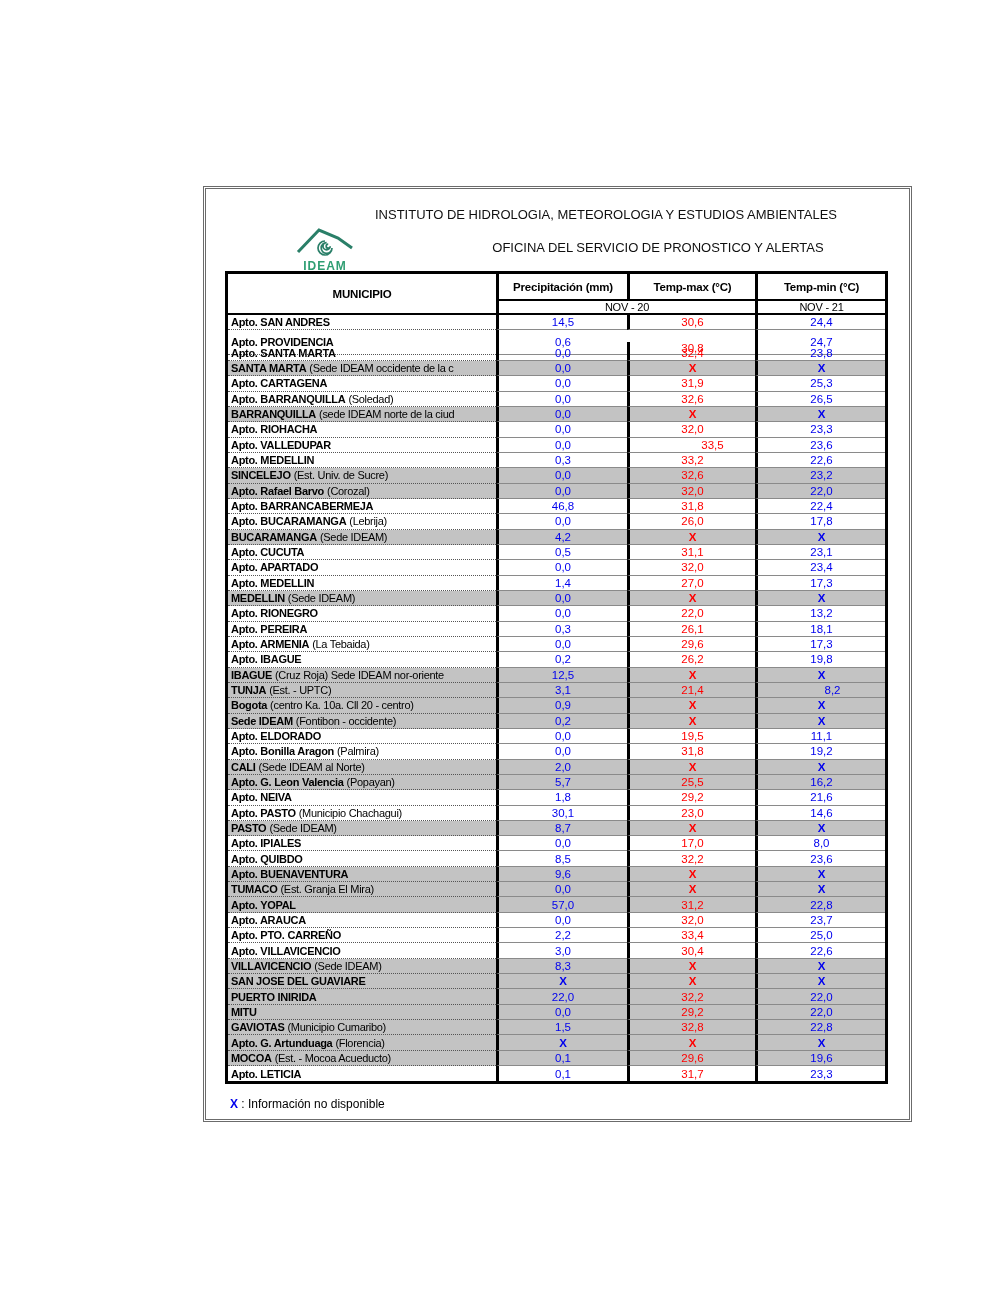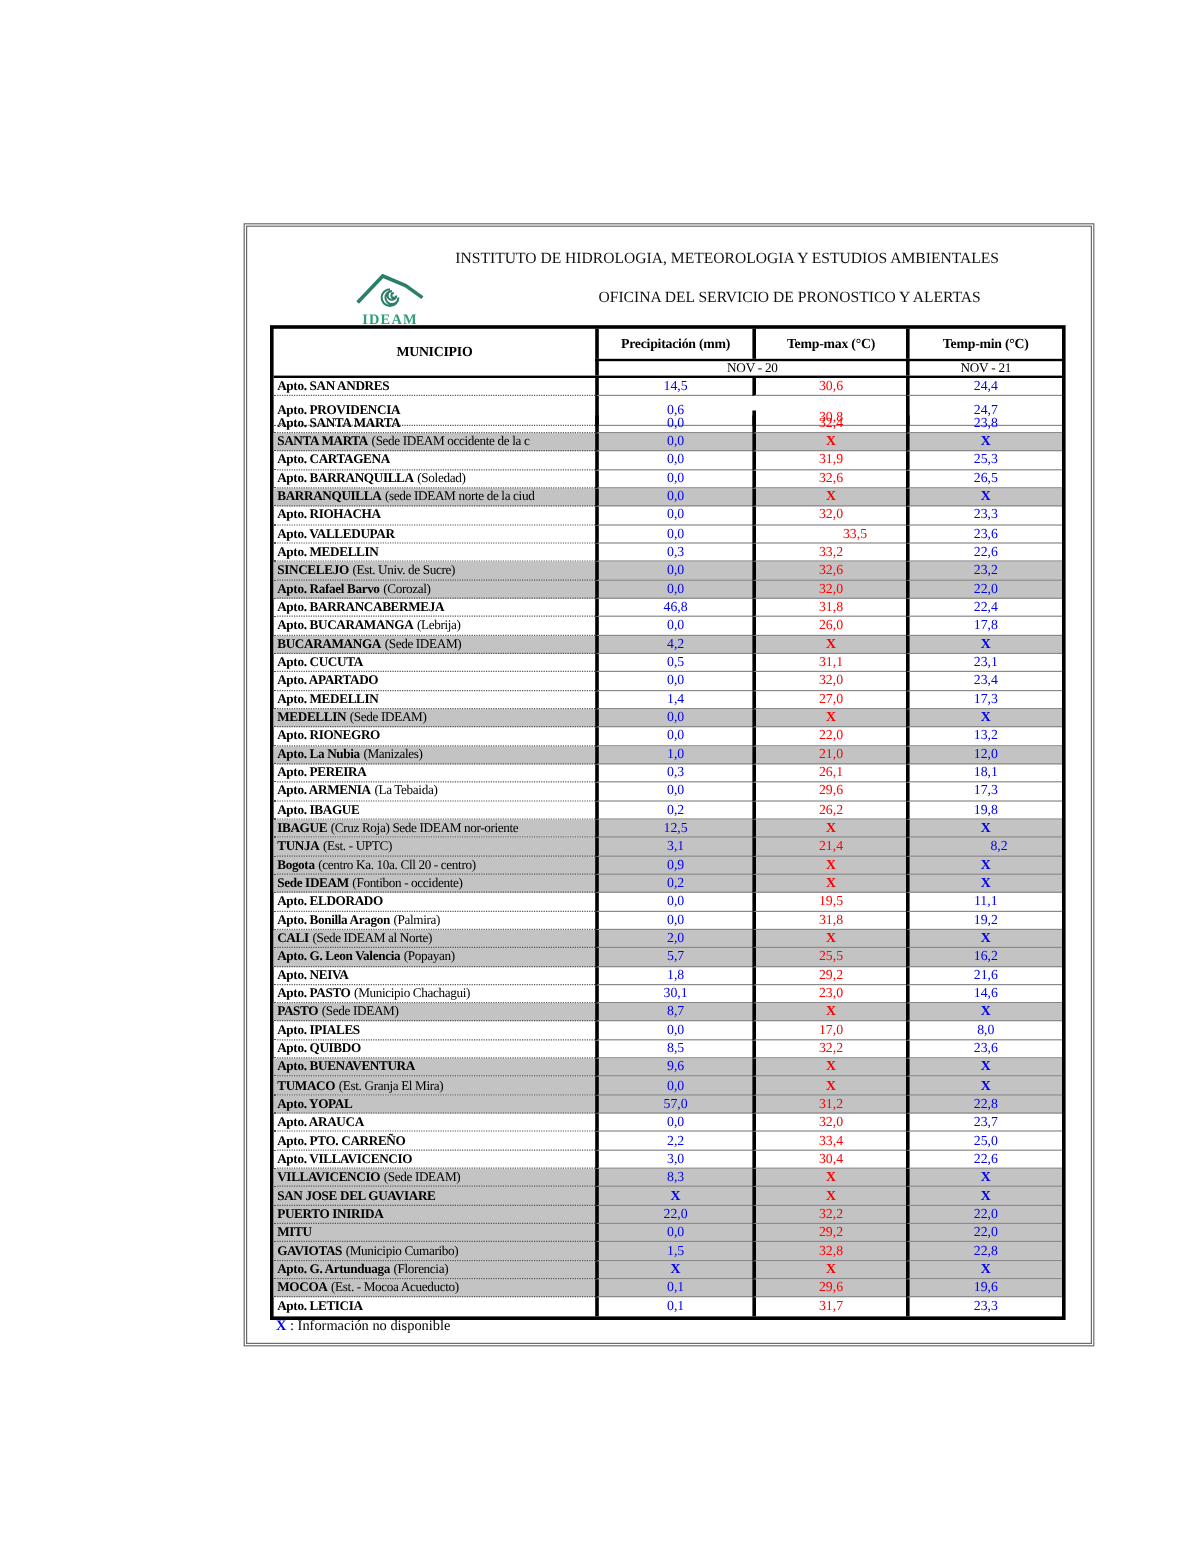--- a/index.html
+++ b/index.html
@@ -1,17 +1,17 @@
 <!DOCTYPE html>
 <html><head>
 <meta charset="utf-8">
 <style>
   html,body{margin:0;padding:0;background:#ffffff;}
   .page{position:relative;width:1000px;height:1294px;background:#ffffff;
-        font-family:Liberation Serif, serif;color:#000;overflow:hidden;}
+        font-family:Liberation Sans, sans-serif;color:#000;overflow:hidden;}
   .frame{position:absolute;left:203px;top:186px;width:703px;height:930px;
          border:3px double #6b6b6b;background:#fff;}
   .title1{position:absolute;left:400px;top:18px;transform:translateX(-50%);
           font-size:13px;white-space:nowrap;color:#101010;}
   .title2{position:absolute;left:452px;top:51px;transform:translateX(-50%);
           font-size:13px;white-space:nowrap;color:#101010;}
   .logo{position:absolute;left:88px;top:32px;width:62px;height:52px;}
   
   .tbl{position:absolute;left:19px;top:82px;width:657px;border:3px solid #000;background:#fff;}
   .hdr{display:grid;grid-template-columns:268px 131px 128px 130px;
@@ -226,29 +226,20 @@
             <div class="vcell xval" style="color: rgb(0, 0, 238);">X</div>
           </div>
           <div class="row">
             <div class="ncell">
               <span class="nm">Apto. RIONEGRO</span>
             </div>
             <div class="vcell" style="color: rgb(0, 0, 238);">0,0</div>
             <div class="vcell" style="color: rgb(255, 0, 0);">22,0</div>
             <div class="vcell" style="color: rgb(0, 0, 238);">13,2</div>
           </div>
-          <div class="row shaded">
-            <div class="ncell">
-              <span class="nm">Apto. La Nubia</span>
-              <span class="dt">(Manizales)</span>
-            </div>
-            <div class="vcell" style="color: rgb(0, 0, 238);">1,0</div>
-            <div class="vcell" style="color: rgb(255, 0, 0);">21,0</div>
-            <div class="vcell" style="color: rgb(0, 0, 238);">12,0</div>
-          </div>
           <div class="row">
             <div class="ncell">
               <span class="nm">Apto. PEREIRA</span>
             </div>
             <div class="vcell" style="color: rgb(0, 0, 238);">0,3</div>
             <div class="vcell" style="color: rgb(255, 0, 0);">26,1</div>
             <div class="vcell" style="color: rgb(0, 0, 238);">18,1</div>
           </div>
           <div class="row">
             <div class="ncell">

